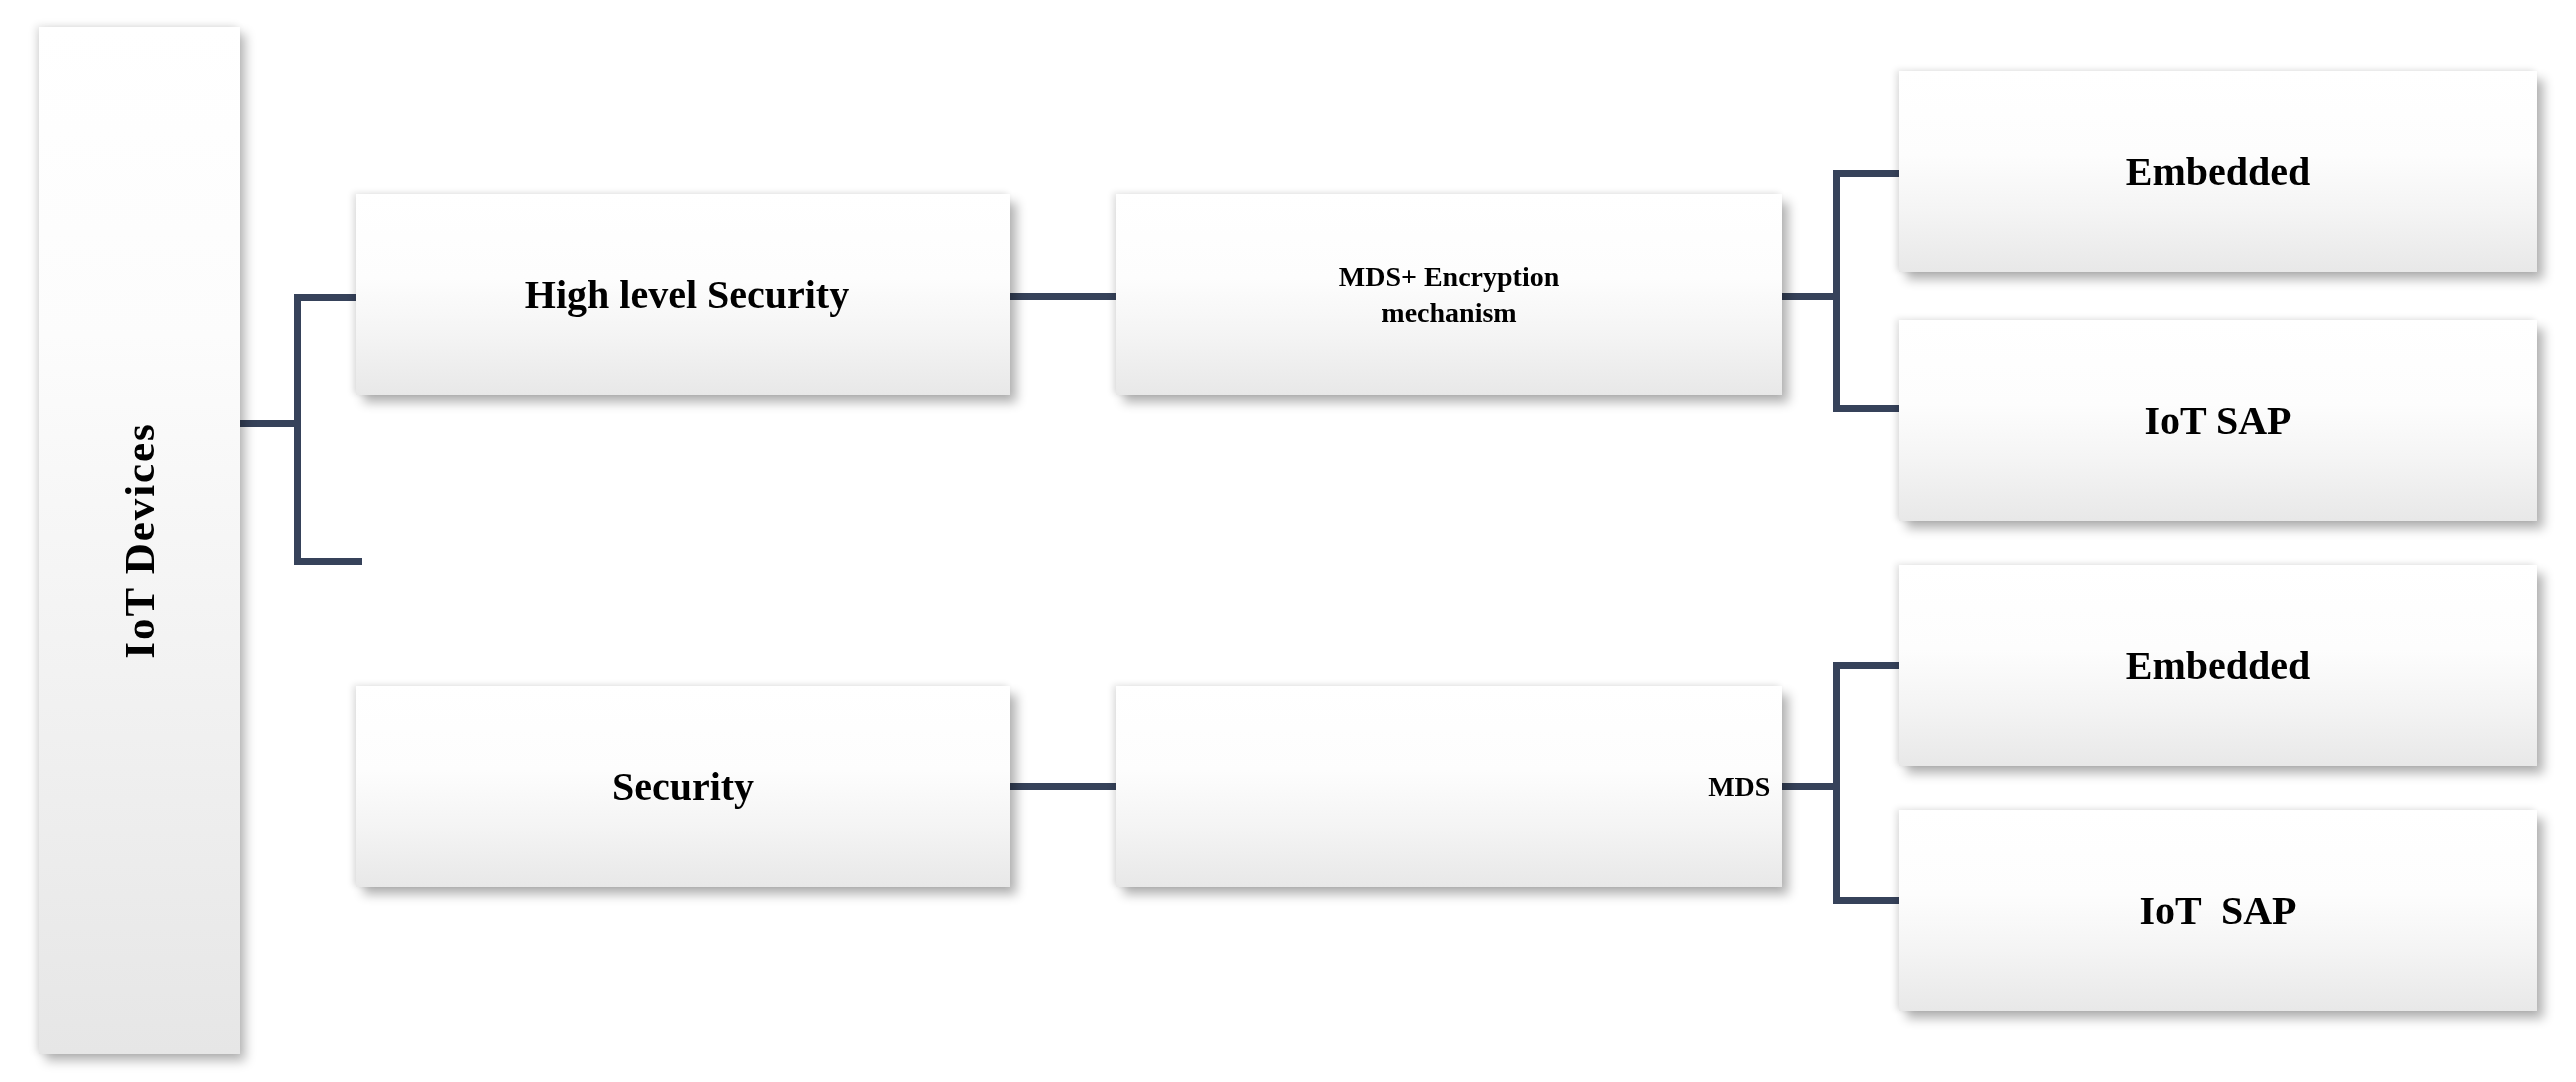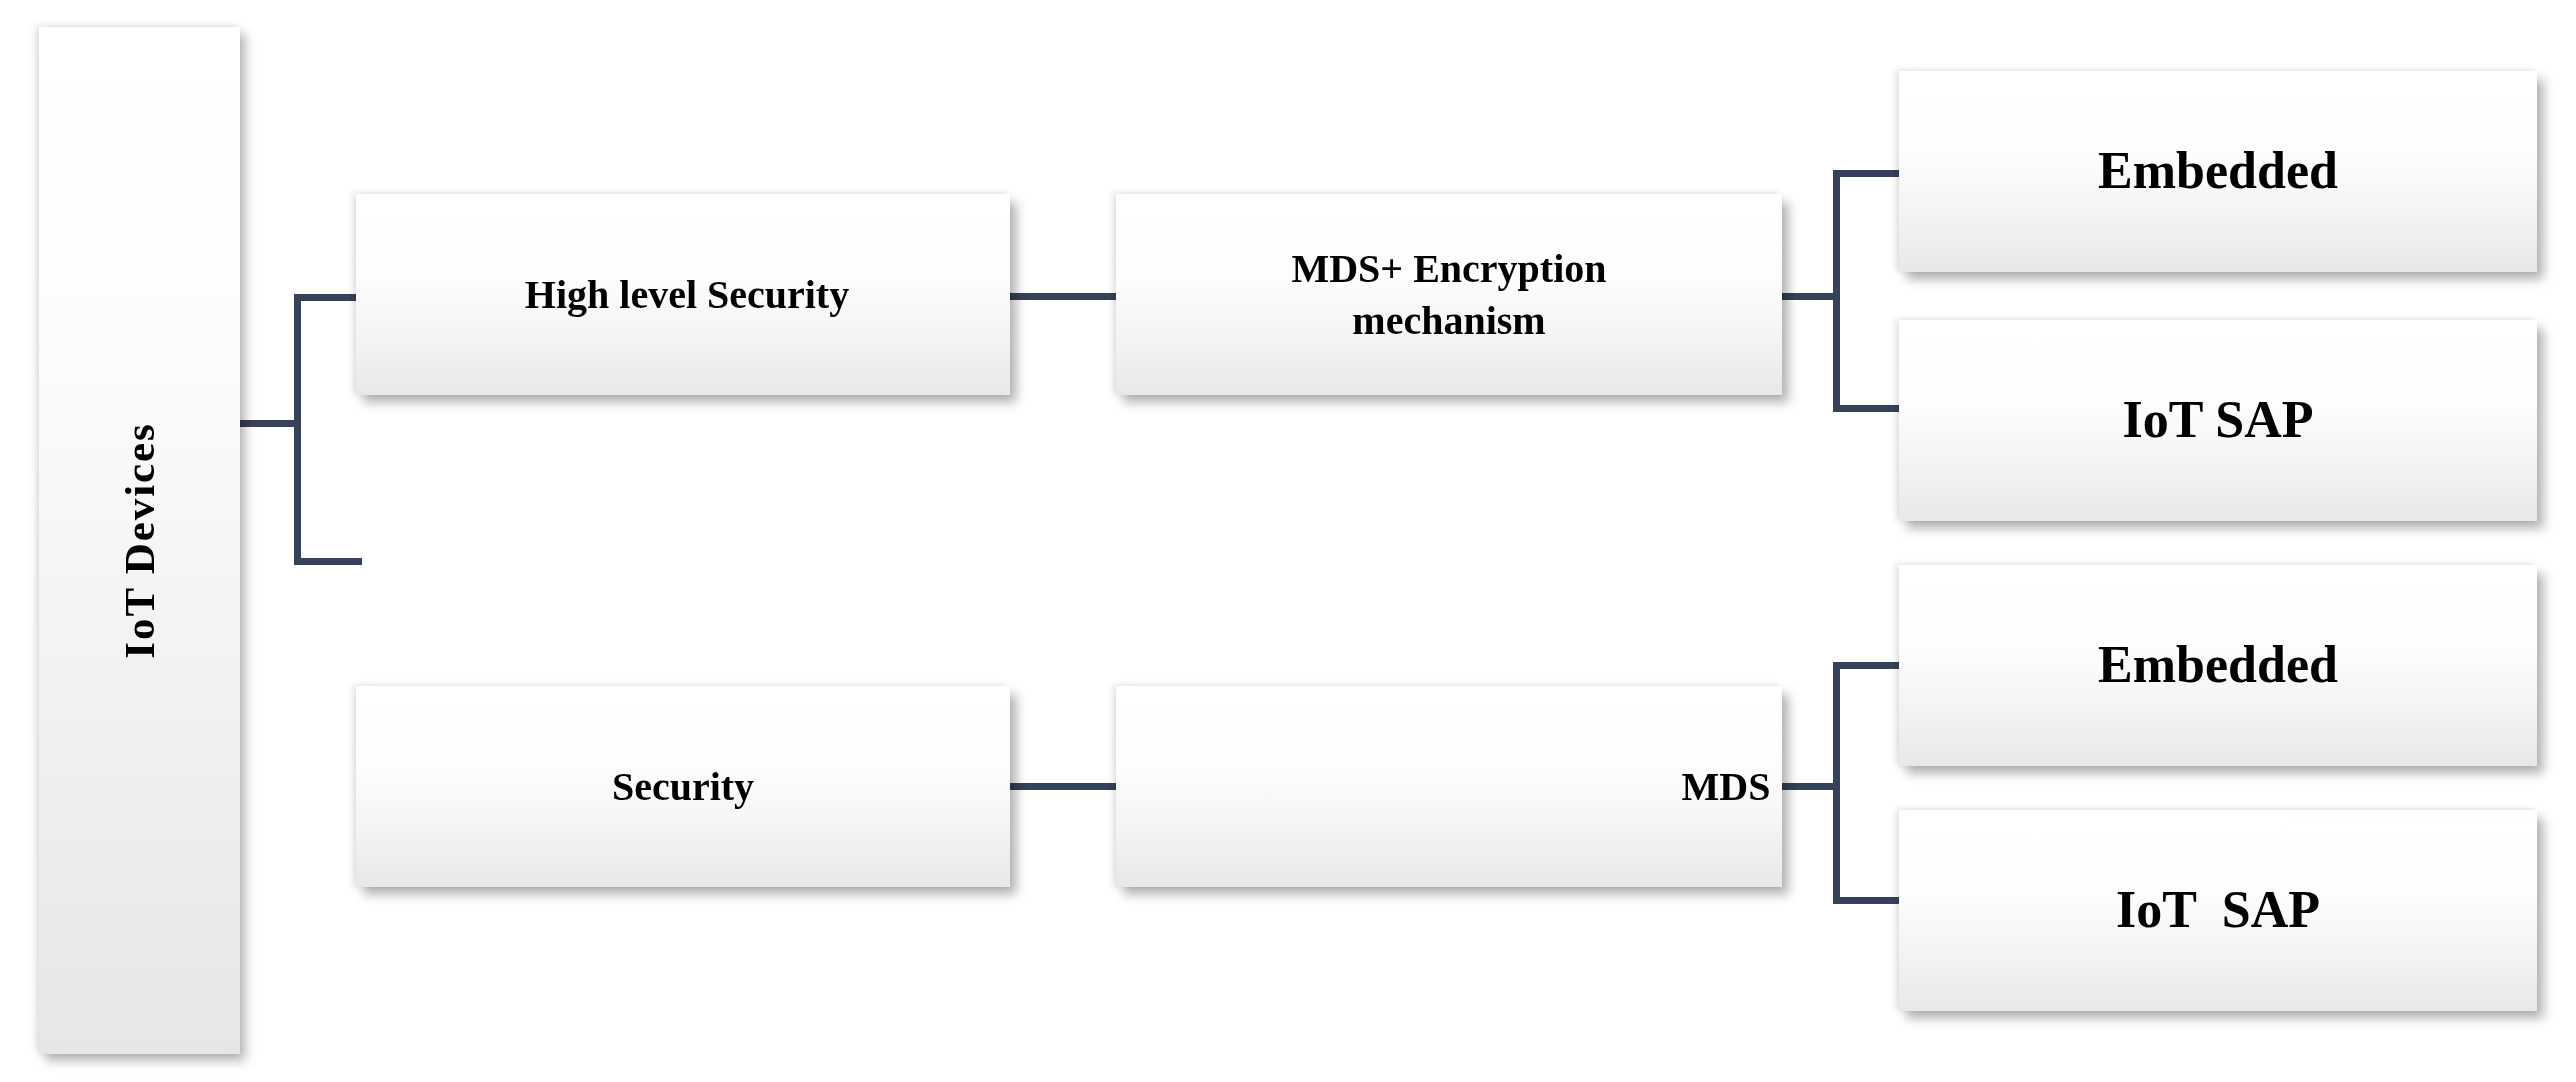--- a/index.html
+++ b/index.html
@@ -66,31 +66,31 @@
     font-size: 40px;
   }
   .node.lvl1.top    { top: 194px; padding-left: 8px; }
   .node.lvl1.bottom { top: 686px; }
 
   
   .node.lvl2 {
     left: 1116px;
     width: 666px;
     height: 201px;
-    font-size: 40px;
+    font-size: 28px;
   }
   .node.lvl2.top    { top: 194px; }
   .node.lvl2.bottom { top: 686px; justify-content: flex-end; }
 
   
   .node.lvl3 {
     left: 1899px;
     width: 638px;
     height: 201px;
-    font-size: 52px;
+    font-size: 40px;
   }
   .node.lvl3.n1 { top: 71px;  }
   .node.lvl3.n2 { top: 320px;  }
   .node.lvl3.n3 { top: 565px;  }
   .node.lvl3.n4 { top: 810px; }
 
   
   .conn {
     position: absolute;
     background: #36425a;

